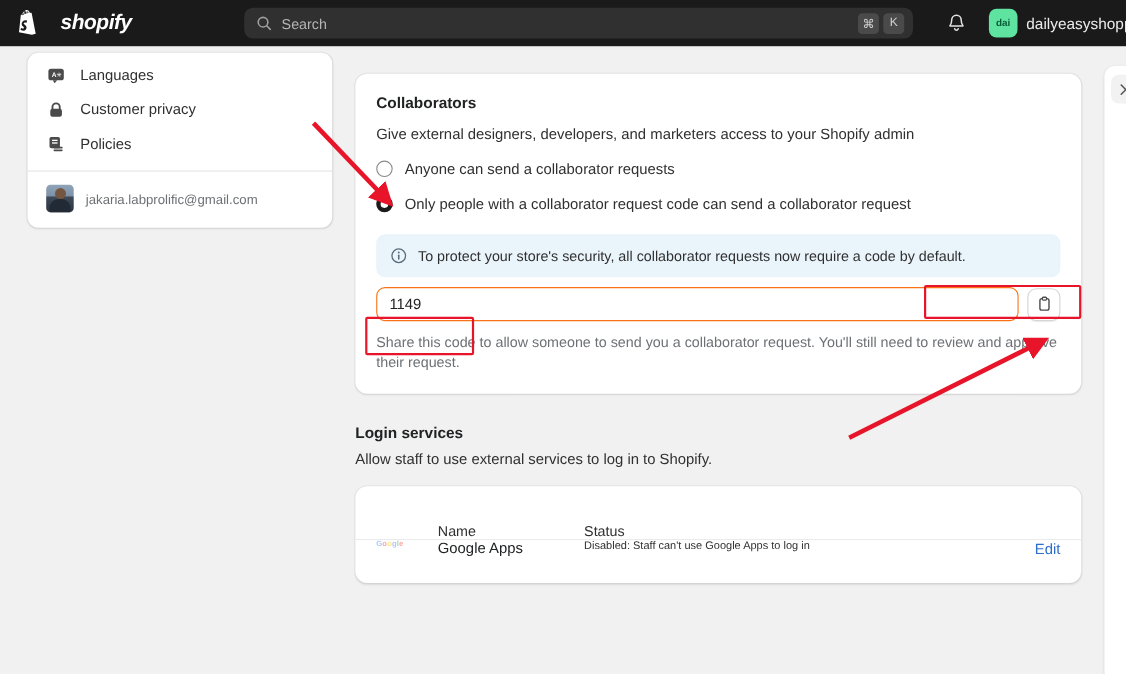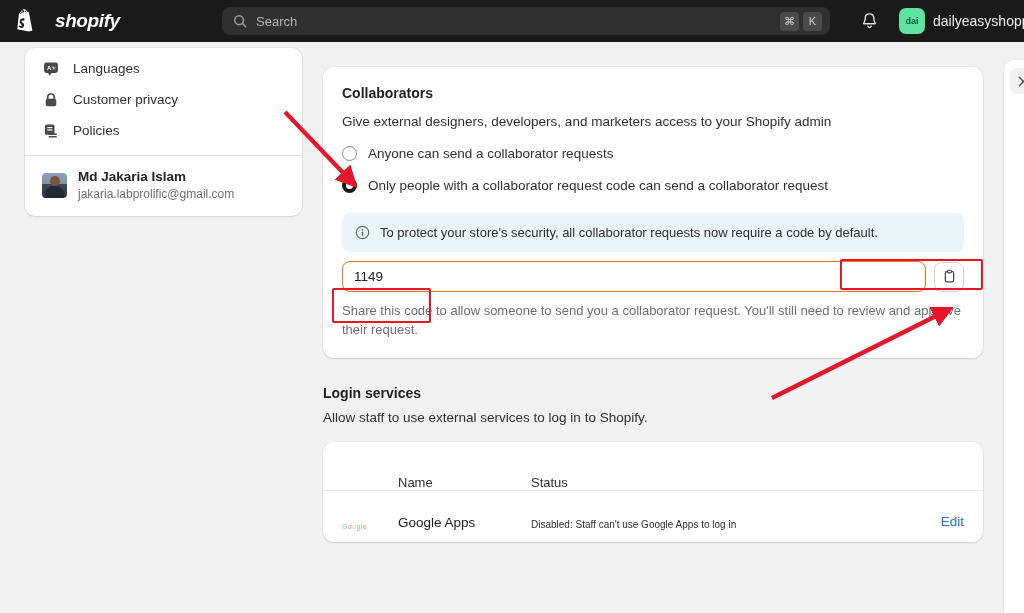--- a/index.html
+++ b/index.html
@@ -129,21 +129,21 @@
     box-shadow: 0 1px 0 rgba(0,0,0,.05);
   }
   .help-tx { margin-top: 9px; font-size: 13px; color: #6d7175; line-height: 19px; max-width: 620px; }
 
   .sec-head { margin-top: 27px; }
   .sec-title { font-size: 14px; font-weight: 700; color: #202223; }
   .sec-sub { font-size: 13.5px; color: #303030; margin-top: 9px; }
 
   .table-card { margin-top: 17px; }
   .thead { display: flex; align-items: flex-end; height: 48px; padding: 0 19px; }
-  .trow { display: flex; align-items: flex-end; height: 52px; padding: 12px 19px; border-top: 1px solid #ebebeb; }
+  .trow { display: flex; align-items: flex-start; height: 40px; padding: 0 19px; border-top: 1px solid #ebebeb; }
   .c-ico { width: 56px; flex: 0 0 auto; display: flex; align-items: center; }
   .c-name { width: 133px; flex: 0 0 auto; font-size: 13.5px; color: #202223; }
   .c-stat { flex: 1 1 auto; font-size: 10px; color: #303030; }
   .c-act { width: 46px; flex: 0 0 auto; text-align: right; }
   .th { color: #303030; font-size: 13px; }
   .g-logo { font-size: 7px; font-weight: 700; letter-spacing: .1px; opacity: .45; }
   .g-logo .b { color: #4285f4; } .g-logo .r { color: #ea4335; }
   .g-logo .y { color: #fbbc05; } .g-logo .g { color: #34a853; }
 
   
@@ -237,21 +237,20 @@
         </span>
         <span>Policies</span>
       </div>
     </div>
 
     <div class="nav-div"></div>
 
     <div class="profile">
       <span class="avatar-photo"></span>
       <span>
-        <div class="pf-name">Md Jakaria Islam</div>
         <div class="pf-mail">jakaria.labprolific@gmail.com</div>
       </span>
     </div>
   </div>
 
   <div class="main">
 
     <div class="card">
       <div class="card-pad">
         <div class="card-title">Collaborators</div>

